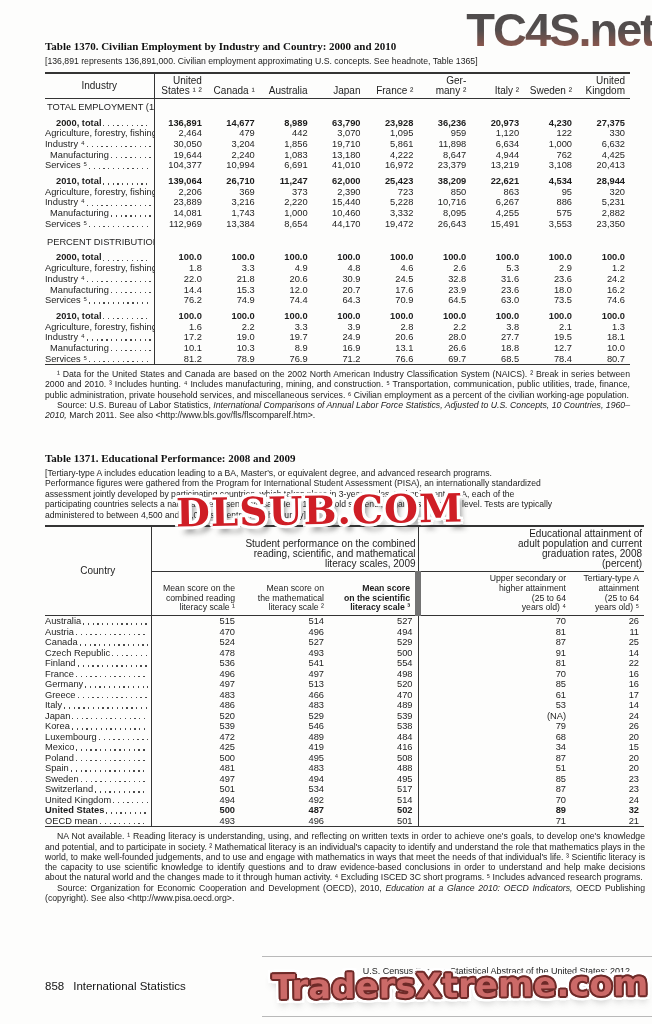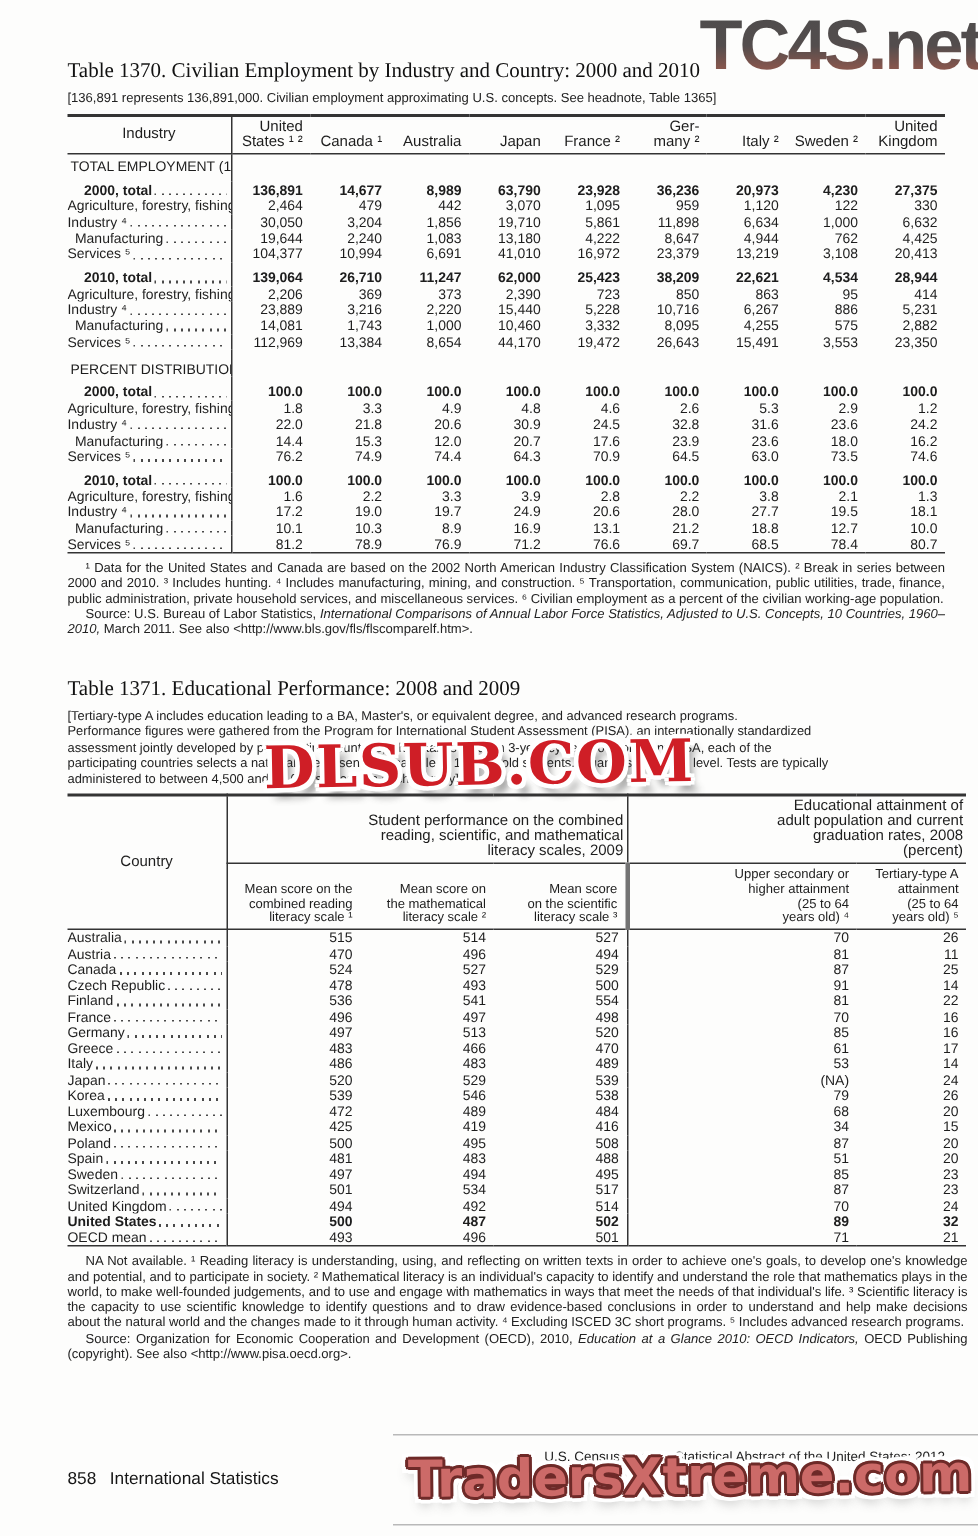--- a/index.html
+++ b/index.html
@@ -22,37 +22,37 @@
     text-shadow:-1.5px -1.5px 0 #6e2a28,1.5px -1.5px 0 #6e2a28,-1.5px 1.5px 0 #6e2a28,1.5px 1.5px 0 #6e2a28,
       0 -2px 0 #6e2a28,0 2px 0 #6e2a28,-2px 0 0 #6e2a28,2px 0 0 #6e2a28,
       -4px -4px 0 #fff,4px -4px 0 #fff,-4px 4px 0 #fff,4px 4px 0 #fff,
       0 -4.5px 0 #fff,0 4.5px 0 #fff,-4.5px 0 0 #fff,4.5px 0 0 #fff,
       0 6px 7px rgba(80,80,80,.35);}
   .wm-line{position:absolute;left:262px;width:390px;height:1px;background:#b9b9b9;z-index:2;}
 
   
   .sec1370{position:absolute;left:45px;top:40px;width:585px;z-index:1;}
   .sec1371{position:absolute;left:45px;top:452px;width:600px;z-index:1;}
-  .ttl{margin:0 0 4px 0;font-family:"Liberation Serif",serif;font-weight:normal;font-size:14px;color:#111;}
+  .ttl{margin:0 0 4px 0;font-family:"Liberation Serif",serif;font-weight:bold;font-size:11px;color:#111;}
   .note{margin:0 0 6px 0;font-size:8.7px;line-height:10.4px;color:#222;}
   .note.multi{white-space:pre-line;margin-bottom:5px;}
 
   
   table.tb{border-collapse:collapse;table-layout:fixed;font-size:9.3px;color:#1d1d1d;
     border-top:2px solid #343434;border-bottom:1.5px solid #343434;}
   .t1370{width:585px;}
   .t1371{width:599px;}
   .tb th{font-weight:normal;font-size:10px;line-height:10px;vertical-align:bottom;text-align:right;
     padding:2px 5px 2px 0;white-space:pre-line;border-bottom:1px solid #343434;}
   .t1370 th.industry{vertical-align:middle;text-align:center;border-right:1px solid #343434;padding:0;}
   .t1371 th.country{vertical-align:middle;text-align:center;border-right:1px solid #343434;padding:0;}
   .t1371 th.grp{vertical-align:bottom;padding:2px 2px;border-bottom:1.2px solid #343434;}
   .t1371 th.grp1{border-right:1px solid #343434;}
   .t1371 th.sub{font-size:8.7px;line-height:9.8px;margin-left:38px;}
-  .t1371 th.s2{border-right:3px solid #737373;}
+  .t1371 th.s2{border-right:6px solid #737373;font-weight:bold;}
 
   .tb td{height:10.7px;padding:0;line-height:10.5px;vertical-align:bottom;}
   .t1371 td{height:10.2px;}
   .tb td.num{text-align:right;padding-right:5px;}
   .tb td.lbl{border-right:1px solid #343434;overflow:hidden;}
   .t1371 td.c2{border-right:1px solid #343434;}
   .lf{display:flex;width:100%;align-items:flex-end;}
   .lf .t{white-space:nowrap;}
   .lead{flex:1 1 auto;height:1.3px;align-self:flex-end;margin:0 3px 2px 2px;
     background:repeating-linear-gradient(90deg,#4a4a4a 0 1.3px,transparent 1.3px 4.8px);}
@@ -240,21 +240,21 @@
               </div>
             </td>
             <td class="num c0">2,206</td>
             <td class="num c1">369</td>
             <td class="num c2">373</td>
             <td class="num c3">2,390</td>
             <td class="num c4">723</td>
             <td class="num c5">850</td>
             <td class="num c6">863</td>
             <td class="num c7">95</td>
-            <td class="num c8">414</td>
+            <td class="num c8">320</td>
           </tr>
           <tr class="r-data">
             <td class="lbl">
               <div class="lf">
                 <span class="t">Industry ⁴</span>
                 <span class="lead"></span>
               </div>
             </td>
             <td class="num c0">23,889</td>
             <td class="num c1">3,216</td>
@@ -461,21 +461,21 @@
               <div class="lf">
                 <span class="t">Manufacturing</span>
                 <span class="lead"></span>
               </div>
             </td>
             <td class="num c0">10.1</td>
             <td class="num c1">10.3</td>
             <td class="num c2">8.9</td>
             <td class="num c3">16.9</td>
             <td class="num c4">13.1</td>
-            <td class="num c5">21.2</td>
+            <td class="num c5">26.6</td>
             <td class="num c6">18.8</td>
             <td class="num c7">12.7</td>
             <td class="num c8">10.0</td>
           </tr>
           <tr class="r-data">
             <td class="lbl">
               <div class="lf">
                 <span class="t">Services ⁵</span>
                 <span class="lead"></span>
               </div>

